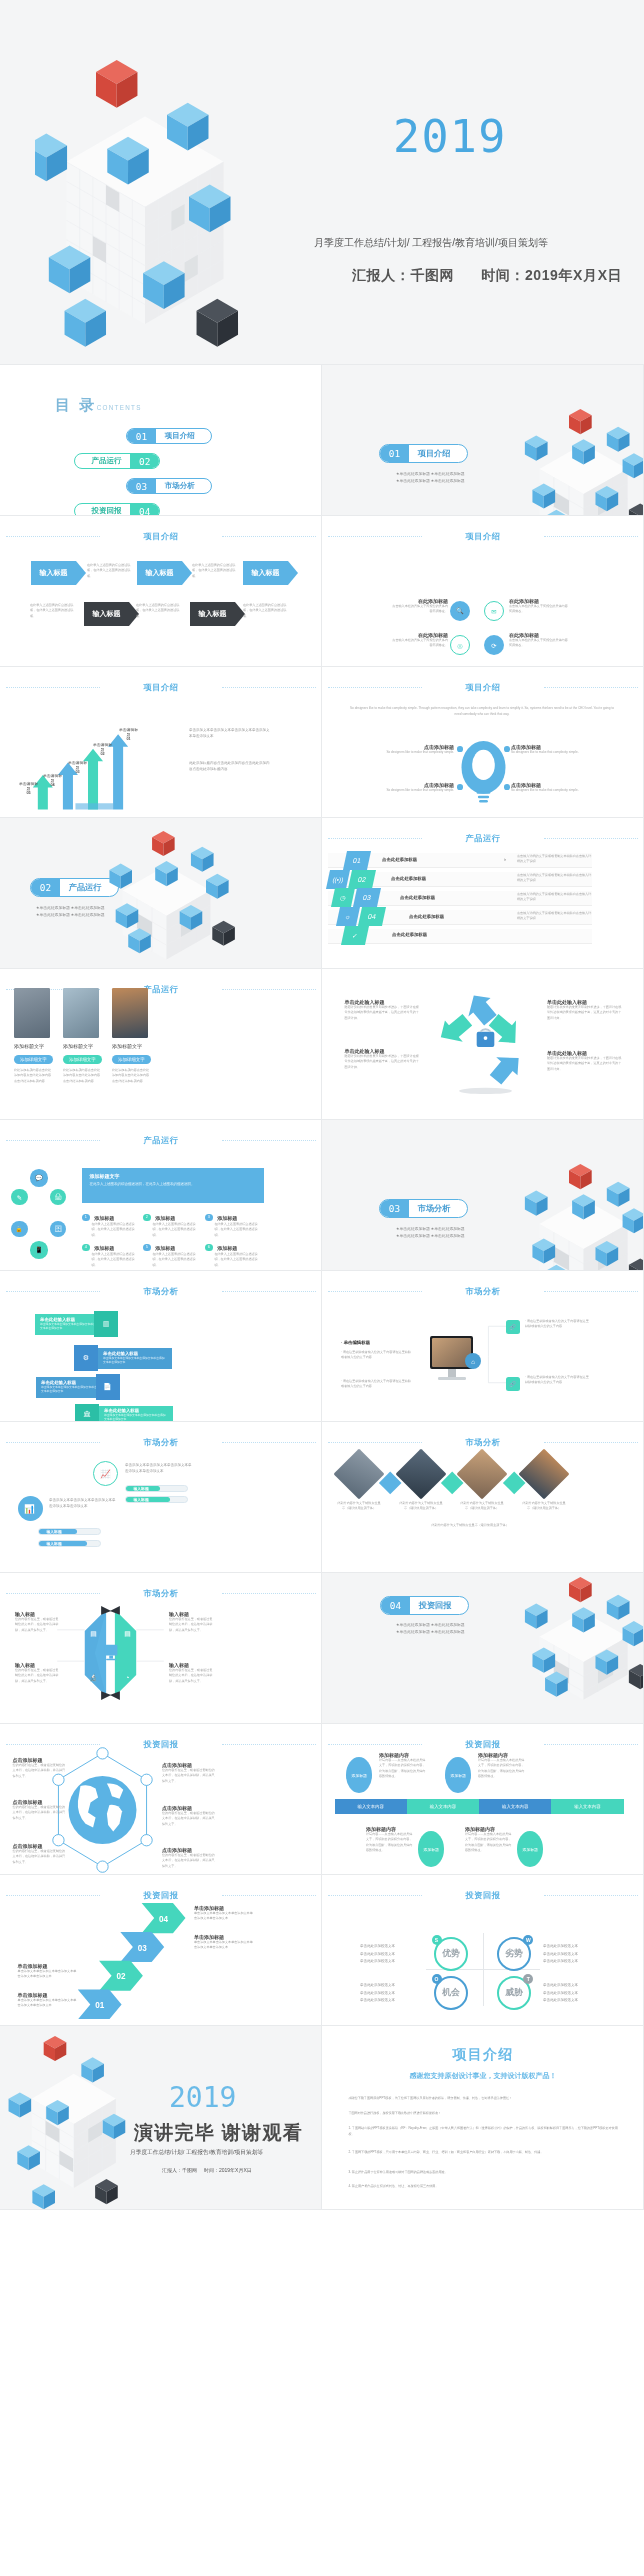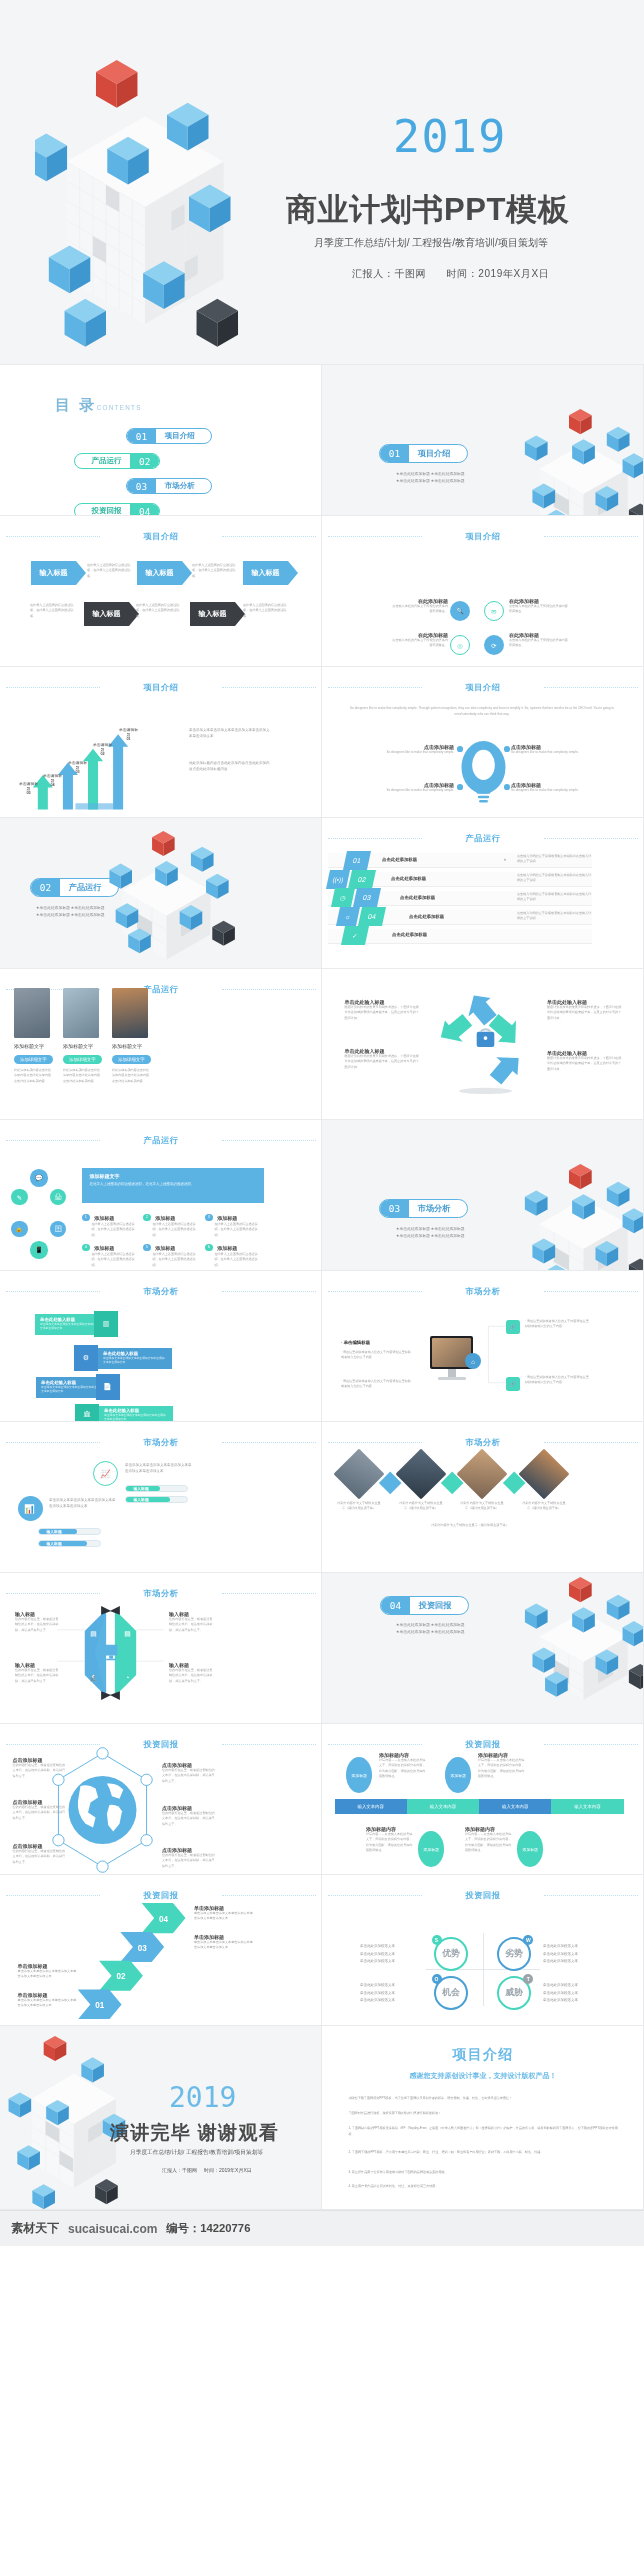--- a/index.html
+++ b/index.html
@@ -15,21 +15,21 @@
   .slide.grayed { background:#f4f5f6; }
 
   
   .cover { width:644px; height:365px; background:#f4f5f6; position:relative; overflow:hidden;
            border-bottom:0.6px solid #e8eaec; }
   .cover-year { position:absolute; left:393px; top:110px; font-size:45px; color:#4aa8e0;
                 letter-spacing:1.3px; font-weight:300; font-family:"DejaVu Sans Mono",monospace; }
   .cover-title { position:absolute; left:286px; top:189px; font-size:31px; color:#4a4a4a;
                  font-weight:bold; letter-spacing:0.6px; }
   .cover-sub { position:absolute; left:314px; top:236px; font-size:10px; color:#555; }
-  .cover-meta { position:absolute; left:352px; top:267px; font-size:10px; color:#555; letter-spacing:0.6px;}
+  .cover-meta { position:absolute; left:352px; top:267px; font-size:14px; color:#555; letter-spacing:0.6px;font-weight:bold;}
 
   
   .sec-head { position:absolute; top:15px; left:0; width:322px; text-align:center;
               font-size:8.2px; color:#5bb3e4; font-weight:bold; letter-spacing:0.6px; }
   .sec-head:before, .sec-head:after {
     content:""; position:absolute; top:5px; width:94px; height:0;
     border-top:1.3px dotted #bfe0f3; }
   .sec-head:before { left:6.3px; }
   .sec-head:after { right:6.3px; }
 
@@ -164,21 +164,20 @@
         <polygon points="80,418 113,399 113,437 80,456" fill="#3f97cf"></polygon>
       </g>
       <g>
         <polygon points="290,380 323,399 290,418 257,399" fill="#4c525a"></polygon>
         <polygon points="257,399 290,418 290,456 257,437" fill="#3a4047"></polygon>
         <polygon points="290,418 323,399 323,437 290,456" fill="#2c3138"></polygon>
       </g>
     </svg>
 
     <div class="cover-year">2019</div>
-    <div class="cover-title">商业计划书PPT模板</div>
     <div class="cover-sub">月季度工作总结/计划/ 工程报告/教育培训/项目策划等</div>
     <div class="cover-meta">
       <span>汇报人：千图网</span>
       &nbsp;&nbsp;&nbsp;&nbsp;
       <span>时间：2019年X月X日</span>
     </div>
   </div>
 
   <div class="row">
 
@@ -1140,43 +1139,36 @@
             <polygon points="60,264 78,254 78,274 60,284" fill="#3f97cf"></polygon>
           </g>
         <g>
             <polygon points="160,236 178,246 160,256 142,246" fill="#4c525a"></polygon>
             <polygon points="142,246 160,256 160,276 142,266" fill="#3a4047"></polygon>
             <polygon points="160,256 178,246 178,266 160,276" fill="#2c3138"></polygon>
           </g>
       </svg>
 
       <div class="end-year" style="position:absolute;left:169px;top:55px">2019</div>
-      <div class="end-title" style="position:absolute;left:110px;top:94px">演讲完毕  谢谢观看</div>
+      <div class="end-title" style="position:absolute;left:134px;top:94px">演讲完毕  谢谢观看</div>
       <div style="position:absolute;left:130px;top:123px;font-size:5.7px;color:#555">月季度工作总结/计划/ 工程报告/教育培训/项目策划等</div>
       <div style="position:absolute;left:162px;top:141px;font-size:5px;color:#555">
         <span>汇报人：千图网</span>
         &nbsp;&nbsp;&nbsp;
         <span>时间：2019年X月X日</span>
       </div>
     </div>
 
     <div class="slide" style="height:184px">
       <div class="cr-title" style="position:absolute;left:0;top:20px;width:322px;text-align:center">项目介绍</div>
       <div class="cr-sub" style="position:absolute;left:0;top:45px;width:322px;text-align:center">感谢您支持原创设计事业，支持设计版权产品！</div>
       <div class="cr-p" style="position:absolute;left:26.4px;top:69px;width:270px">感谢您下载千图网原创PPT模板，为了您和千图网以及原创作者的权益，请勿复制、传播、转售，否则将承担法律责任！</div>
       <div class="cr-p" style="position:absolute;left:26.4px;top:84px;width:270px">千图网对作品进行授权，授权仅限下载次数的个德进行版权授权会！</div>
       <div class="cr-p" style="position:absolute;left:26.4px;top:99px;width:270px">1. 千图网站出版的PPT模板是免版税（RF：Royalty-Free）正版图（中华人民共和国著作法）和《世界版权公约》的保护，作品的所有权、版权和解释权归千图网所有，您下载的是PPT模板要对使用权。</div>
       <div class="cr-p" style="position:absolute;left:26.4px;top:123px;width:270px">2. 千图网下载的PPT模板，只可用于本单位员工内部、商业、行业、培训（如：商业和客户自用行业）素材下载，不得用于出版、销售、传播。</div>
       <div class="cr-p" style="position:absolute;left:26.4px;top:143px;width:270px">3. 禁止把作品用于任何非法用途或可能对千图网的品牌造成损害的用途。</div>
       <div class="cr-p" style="position:absolute;left:26.4px;top:157px;width:270px">4. 禁止用户将作品以任何形式转售、转让、再授权给第三方使用。</div>
     </div>
   </div>
 
-  <div class="footer">
-    <span class="brand">素材天下</span>
-    <span class="site">sucaisucai.com</span>
-    <span class="code">
-      <span>编号：</span><span>14220776</span>
-    </span>
-  </div>
 
 </div>
 
 
 </body></html>

